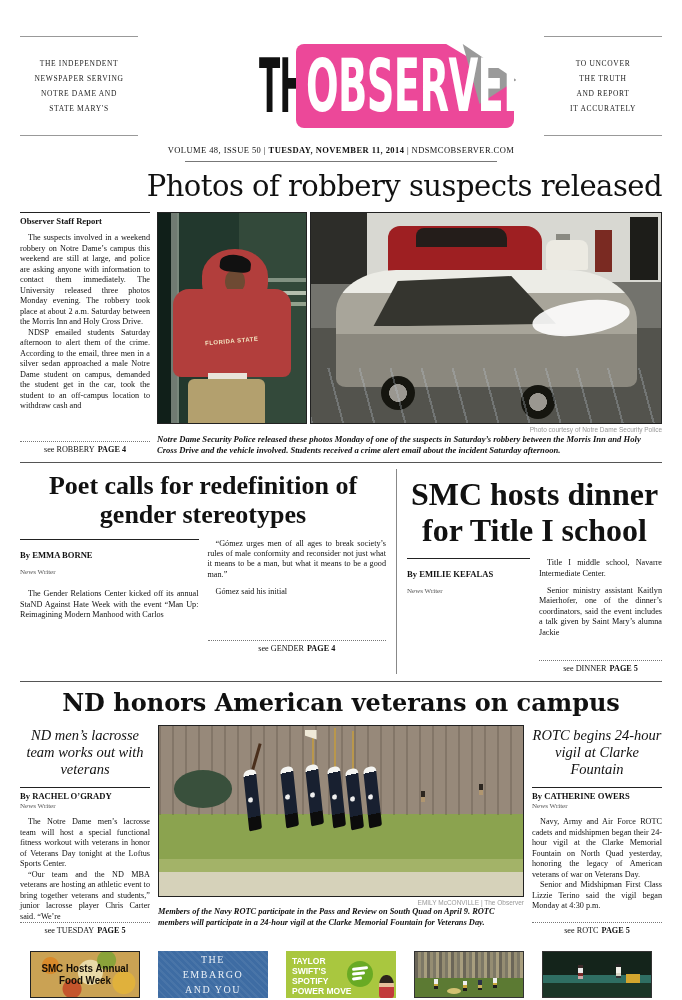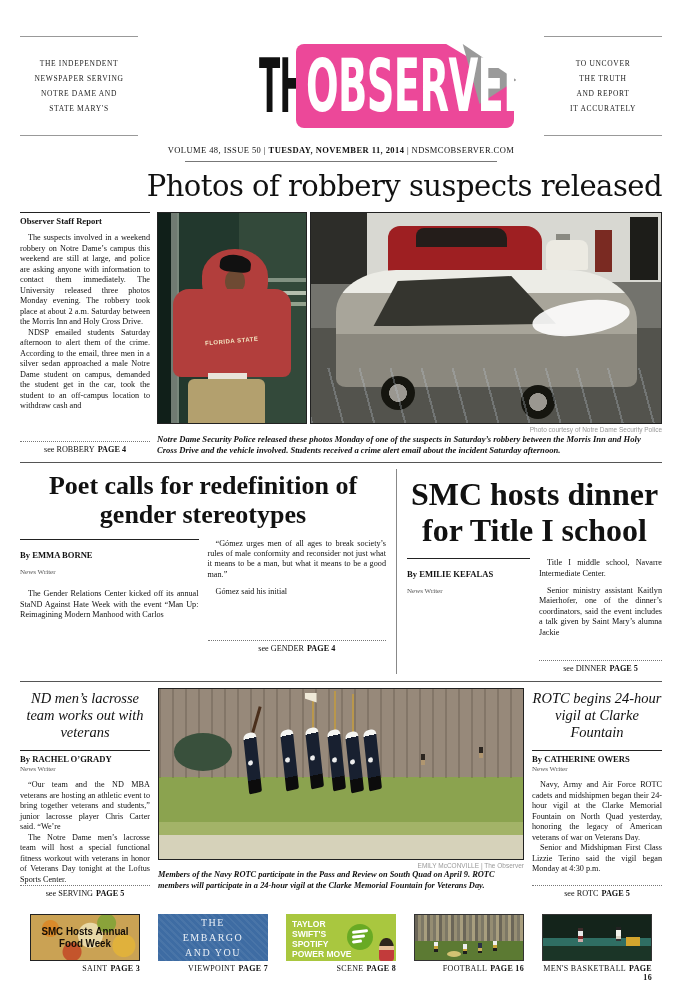--- a/index.html
+++ b/index.html
@@ -302,30 +302,31 @@
             <span>see DINNER</span><b>PAGE 5</b>
           </div>
         </div>
       </div>
     </div>
   </section>
 
   <hr class="section-rule">
 
   <section>
+    <h2 class="banner">ND honors American veterans on campus</h2>
     <div class="row3">
       <div class="col-article">
         <h3 class="subhead">ND men’s lacrosse team works out with veterans</h3>
         <div class="byline-rule"></div>
         <div class="byline">By RACHEL O’GRADY</div>
         <div class="byrole">News Writer</div>
+        <p class="body">The Notre Dame men’s lacrosse team will host a special functional fitness workout with veterans in honor of Veterans Day tonight at the Loftus Sports Center.</p>
         <p class="body">“Our team and the ND MBA veterans are hosting an athletic event to bring together veterans and students,” junior lacrosse player Chris Carter said. “We’re</p>
-        <p class="body">The Notre Dame men’s lacrosse team will host a special functional fitness workout with veterans in honor of Veterans Day tonight at the Loftus Sports Center.</p>
         <div class="jumpline">
-          <span>see SERVING</span><b>PAGE 5</b>
+          <span>see TUESDAY</span><b>PAGE 5</b>
         </div>
       </div>
       <div>
         <div class="photo-rotc">
           <span class="pr-trees"></span>
           <span class="pr-bush"></span>
           <span class="pr-pole pr-p1"></span>
           <span class="pr-pole pr-p2"></span>
           <span class="pr-pole pr-p3"></span>
           <span class="pr-guidon"></span>

